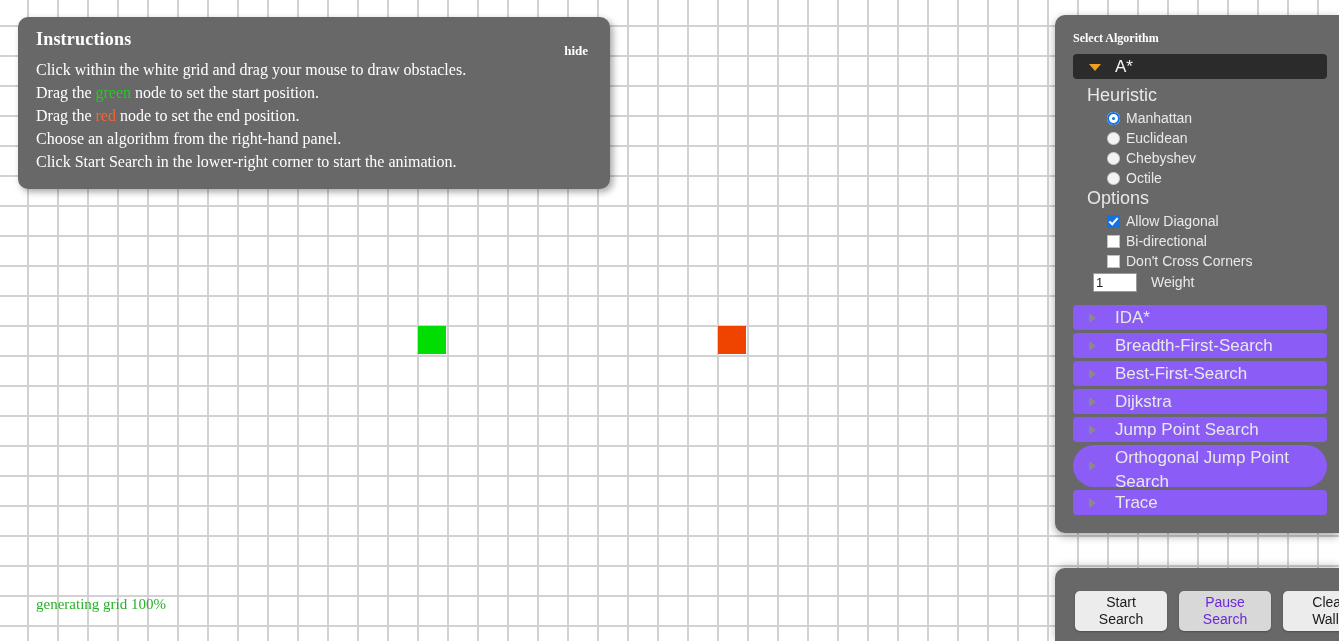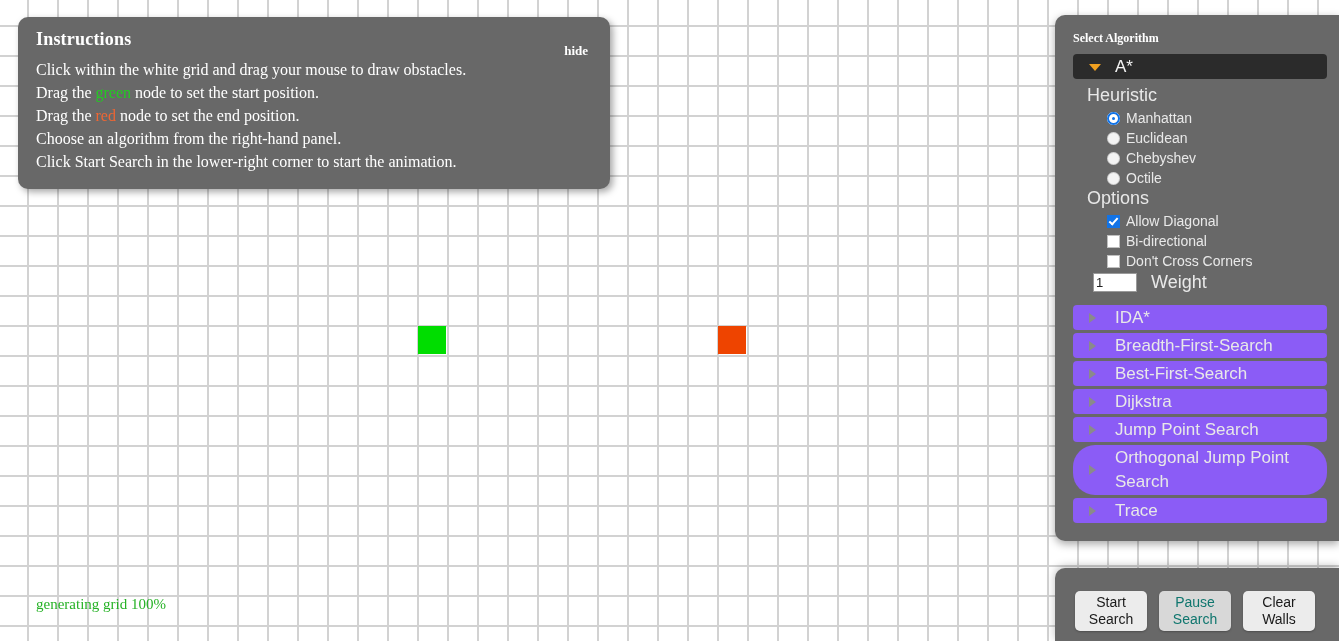--- a/index.html
+++ b/index.html
@@ -97,21 +97,21 @@
     padding-left: 42px;
     cursor: pointer;
     overflow: hidden;
     white-space: nowrap;
   }
   .accordion-header.active {
     background: #2b2b2b;
     color: #f4f4f4;
   }
   .accordion-header.tall {
-    height: 50px;
+    height: 42px;
     line-height: 24px;
     padding-top: 1px;
     white-space: normal;
     border-radius: 22px;
   }
   .arrow {
     position: absolute;
     left: 16px; top: 50%;
     width: 0; height: 0;
     margin-top: -3px;
@@ -183,55 +183,55 @@
   #weight-input {
     width: 44px; height: 19px;
     background: #ffffff;
     border: 1px solid #9a9a9a;
     color: #222222;
     font-size: 13px;
     font-family: "Liberation Sans", sans-serif;
     padding: 0 2px;
     line-height: 17px;
   }
-  #weight-label { margin-left: 14px; font-size: 18px; color: #e9e9e9; }
+  #weight-label { margin-left: 14px; font-size: 14px; color: #e9e9e9; }
 
   
   #control-panel {
     position: absolute;
     left: 1055px; top: 568px;
     width: 284px;
     height: 73px;
     background: #686868;
     border-radius: 10px 0 0 0;
     box-shadow: 0 -2px 8px rgba(0,0,0,0.25);
   }
   #button-row {
     position: absolute;
     left: 20px; top: 23px;
     display: flex;
     gap: 12px;
   }
   .ctl-button {
-    width: 72px;
+    width: 92px;
     height: 40px;
     background: #ececec;
     border: none;
     border-radius: 5px;
     color: #1a1a1a;
     font-size: 14px;
     line-height: 17px;
     font-family: "Liberation Sans", sans-serif;
     cursor: pointer;
     padding: 0;
     box-shadow: 0 1px 2px rgba(0,0,0,.25);
   }
   .ctl-button.disabled {
     background: #d8d8d8;
-    color: #0f766e;
+    color: #6d28d9;
     cursor: default;
   }
 
   
   #stats-status {
     position: absolute;
     left: 36px; top: 596px;
     color: #26b226;
     font-family: "Liberation Serif", serif;
     font-size: 15px;

